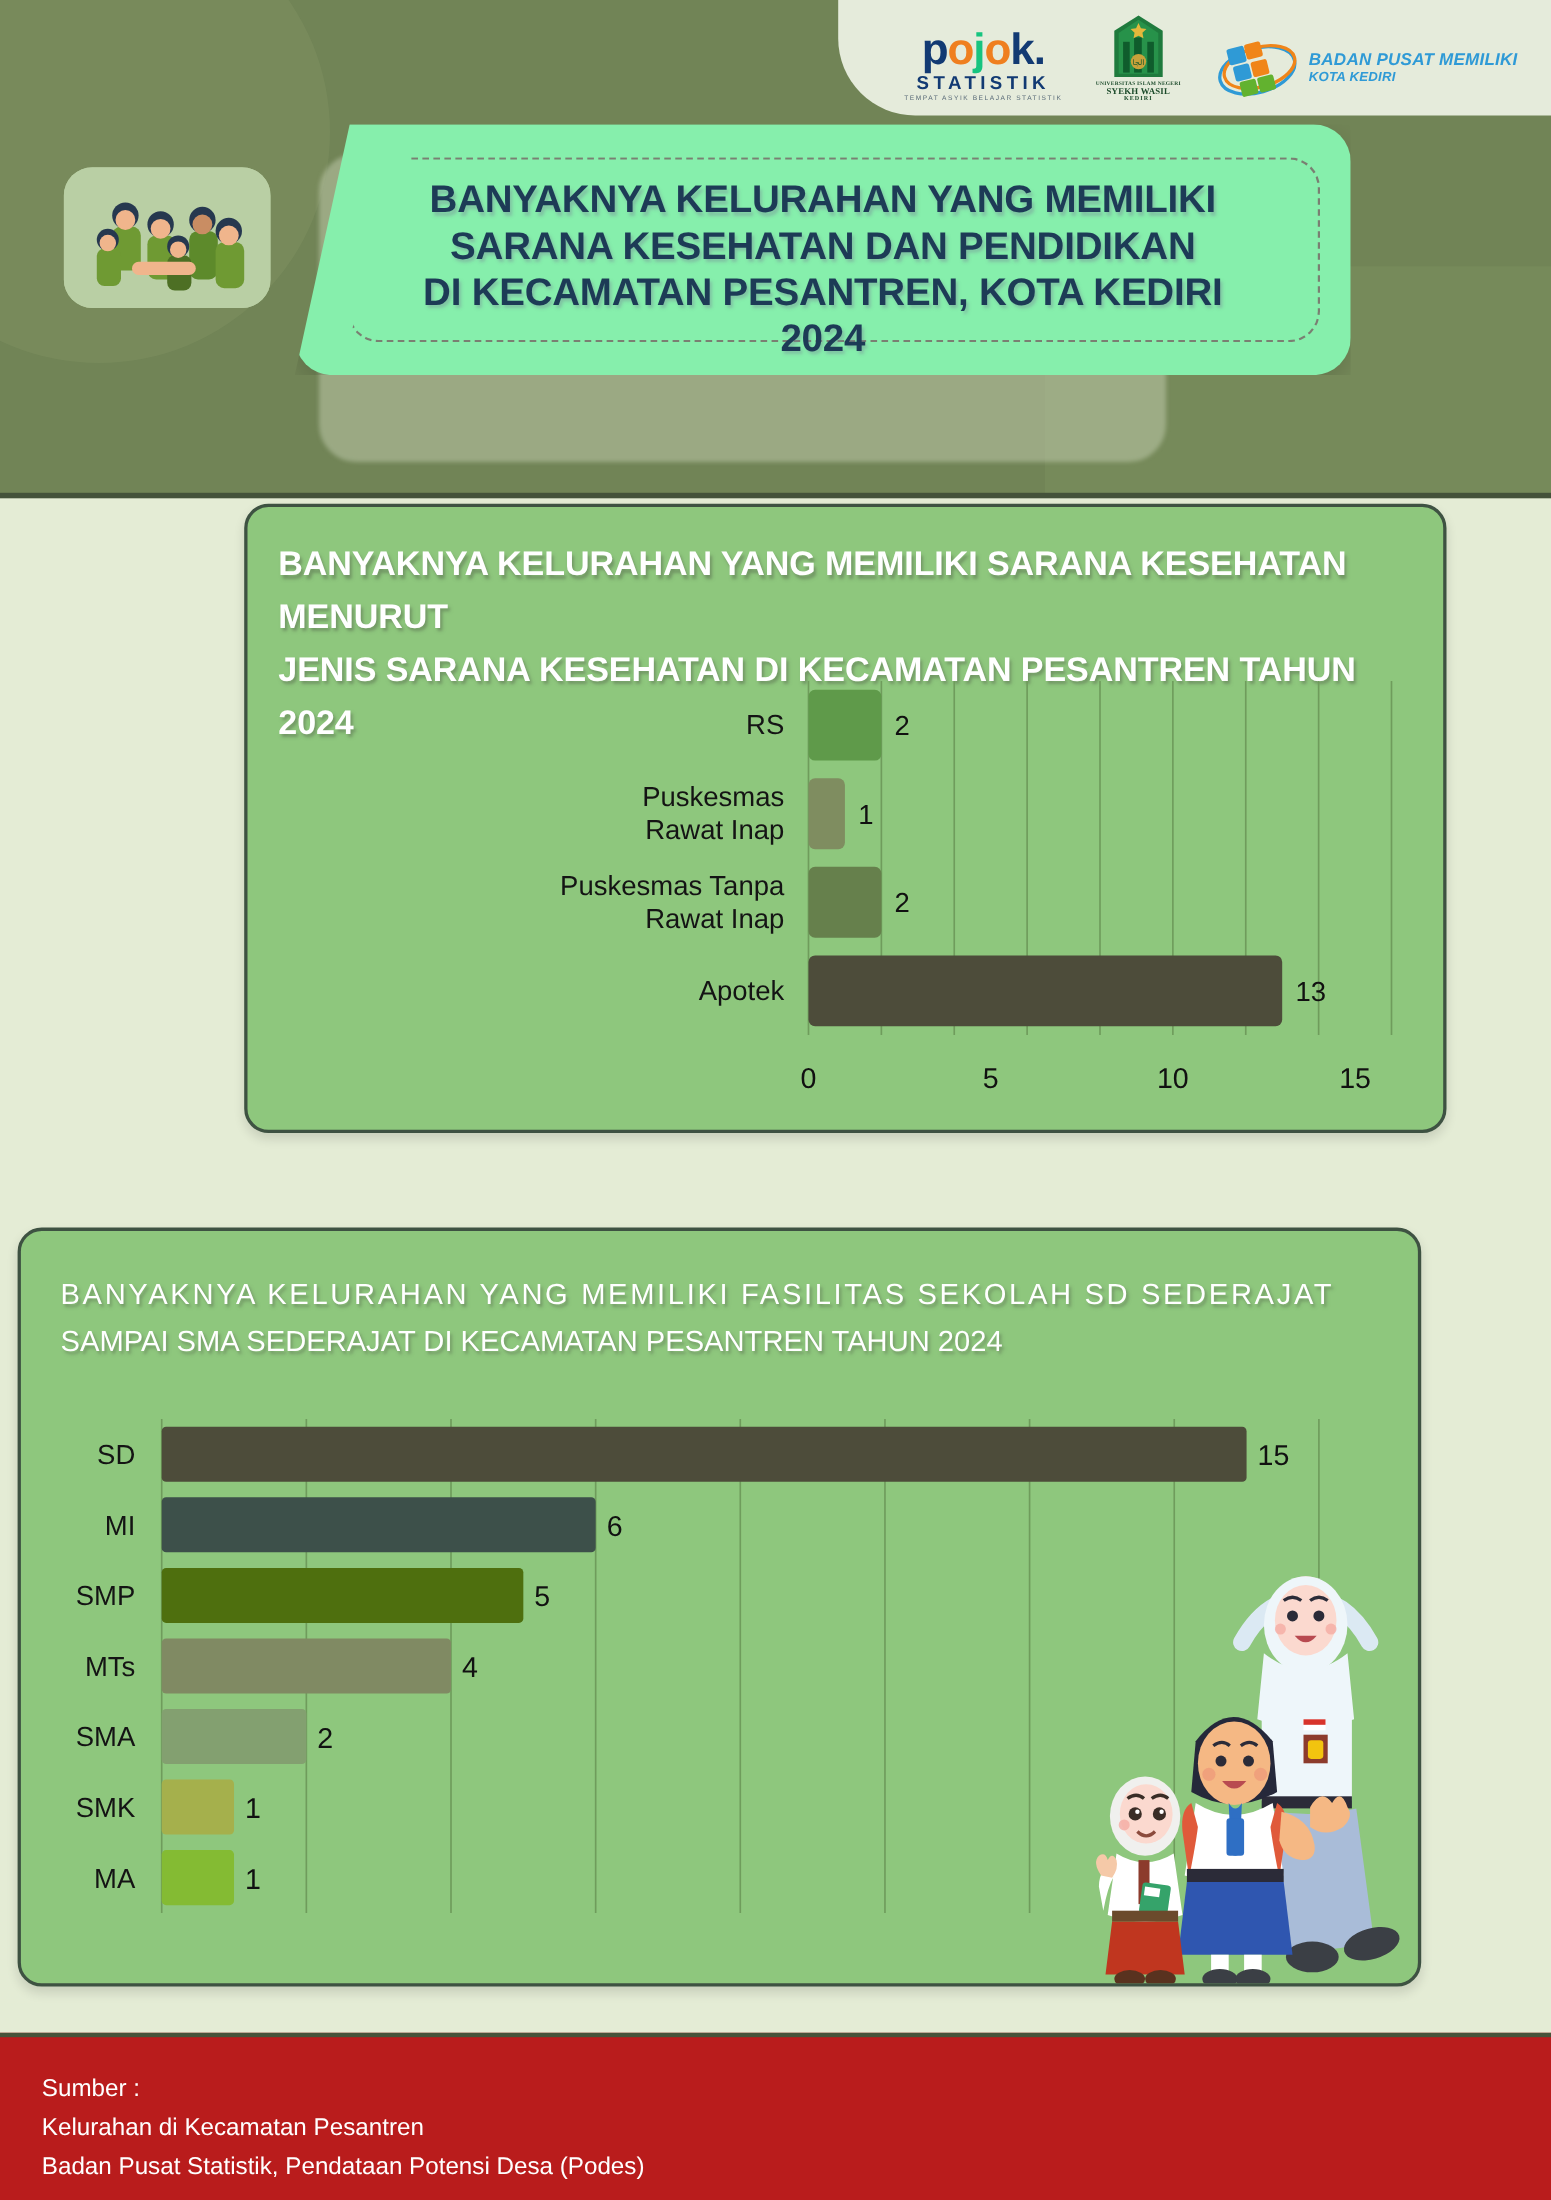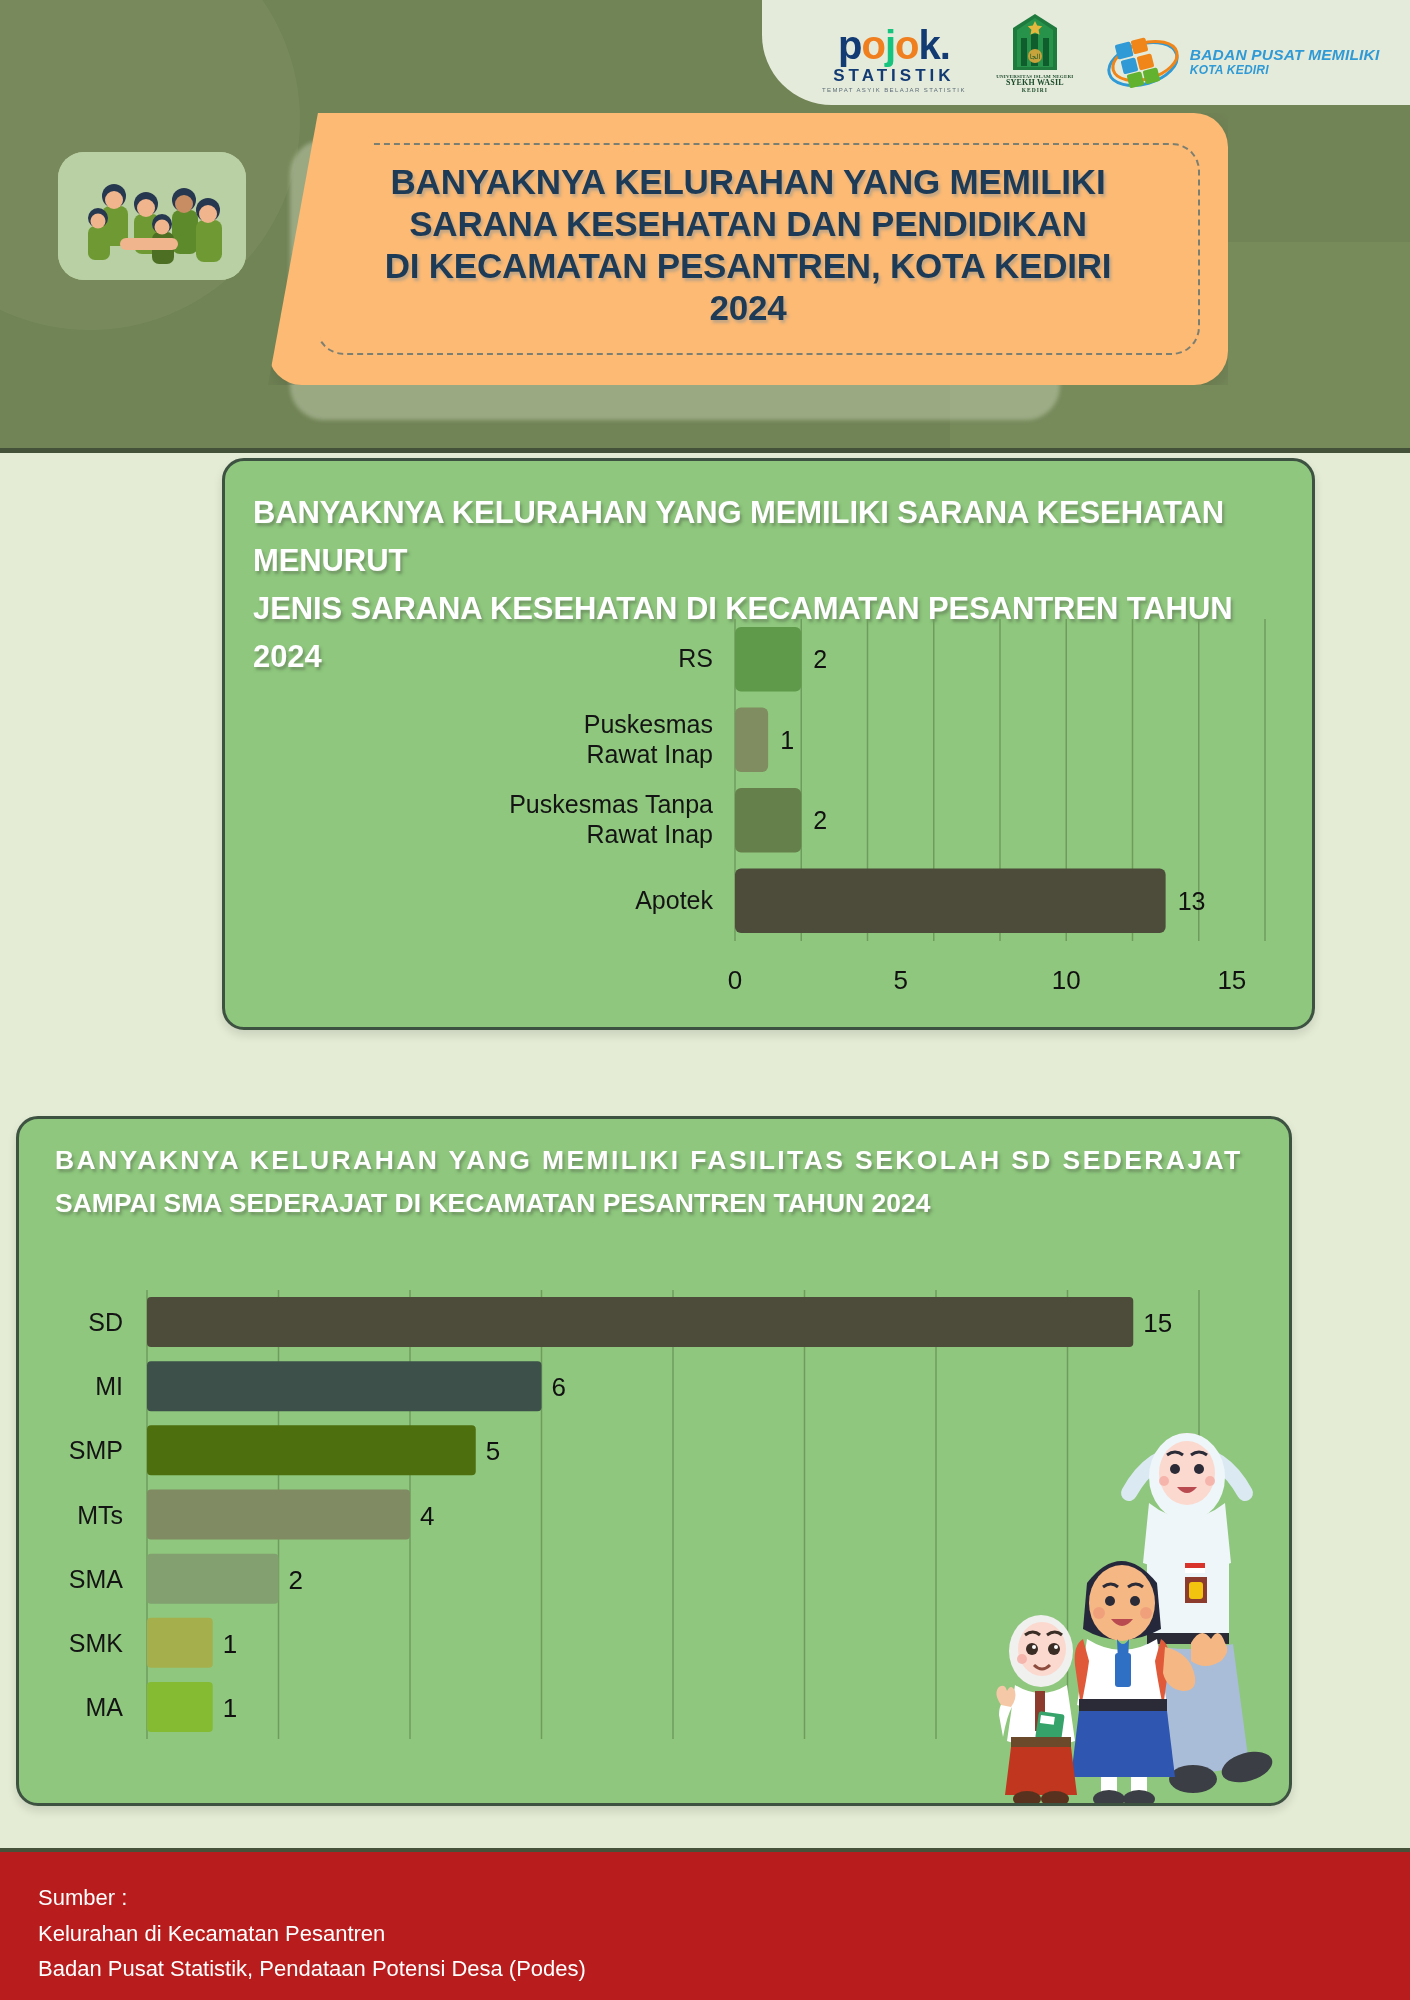--- a/index.html
+++ b/index.html
@@ -48,22 +48,22 @@
   .uin-t3{ font-size:5.5px; font-weight:bold; color:#1b4a2a; letter-spacing:1px;}
 
   .logo-bps{ display:flex; align-items:center; gap:8px;}
   .bps-mark{ width:78px; height:62px;}
   .bps-text{ line-height:1.08; }
   .bps-l1{ font-size:15.5px; font-weight:bold; font-style:italic; color:#2f9ad6; letter-spacing:.2px;}
   .bps-l2{ font-size:12px; font-weight:bold; font-style:italic; color:#2f9ad6; letter-spacing:.2px;}
 
   
   .title-card{
-    position:absolute; left:268px; top:113px; width:960px; height:272px;
-    background:#fdba74;
+    position:absolute; left:268px; top:113px; width:960px; height:228px;
+    background:#86efac;
     border-radius:34px;
     box-shadow:0 10px 22px rgba(0,0,0,.14);
     clip-path: polygon(5.2% 0%, 100% 0%, 100% 100%, 0% 100%);
   }
   .title-card-shadow{
     position:absolute; left:290px; top:140px; width:770px; height:280px;
     background:rgba(190,200,170,.55); border-radius:34px;
     filter:blur(2px);
   }
   .title-dash{
@@ -107,22 +107,22 @@
   }
 
   
   .card2{
     position:absolute; left:16px; top:1116px; width:1276px; height:690px;
     background:#8ec77d; border:3px solid #3e5242; border-radius:22px;
     box-shadow:0 5px 10px rgba(0,0,0,.12);
     overflow:hidden;
   }
   .card2-title{
-    position:absolute; left:36px; top:20px; right:40px;
-    color:#ffffff; font-weight:bold; font-size:26.5px; line-height:1.62;
+    position:absolute; left:36px; top:36px; right:40px;
+    color:#ffffff; font-weight:normal; font-size:26.5px; line-height:1.62;
     text-shadow:2px 3px 3px rgba(90,110,80,.55);
   }
   .card2-title .sp{ letter-spacing:2.4px; }
   .plot2{ position:absolute; left:0; top:165px; width:1276px; height:500px; }
 
   .students{ position:absolute; right:10px; bottom:-4px; width:300px; height:400px; }
 
   
   .footer{
     position:absolute; left:0; bottom:0; width:1410px; height:152px;

